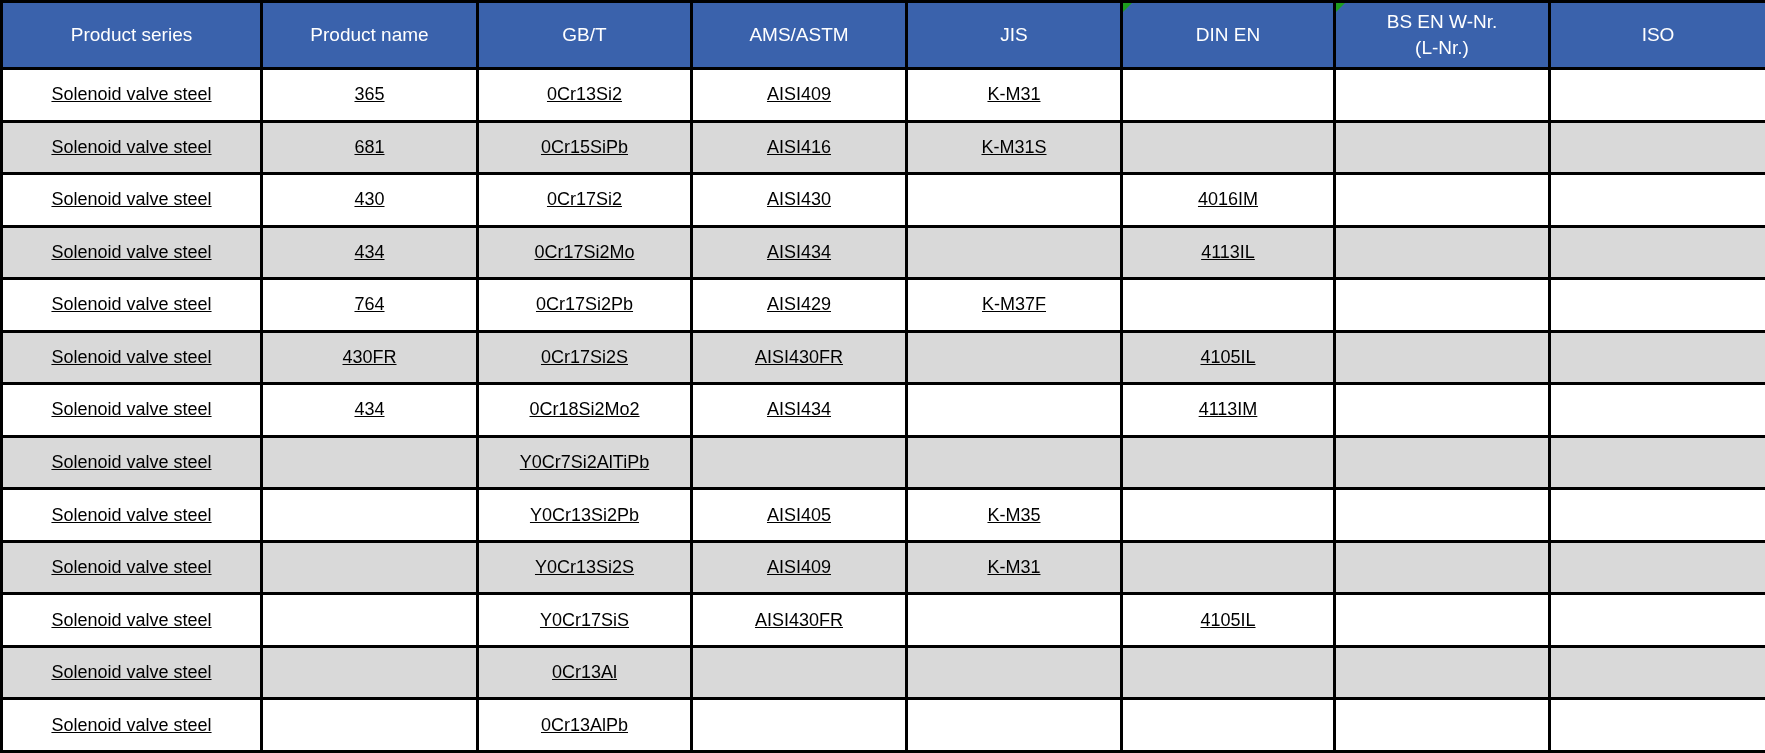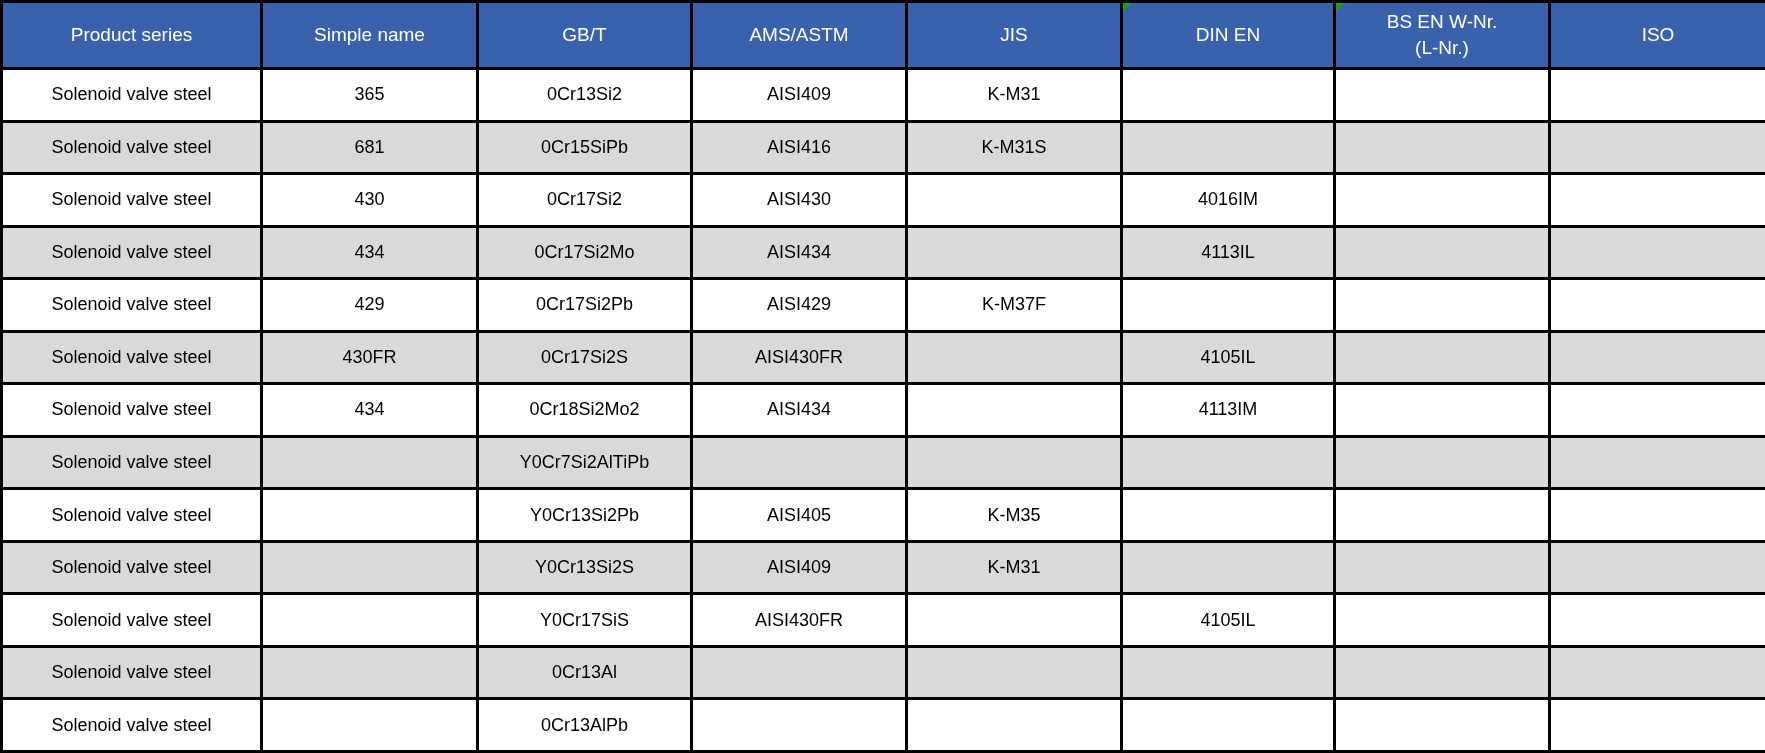--- a/index.html
+++ b/index.html
@@ -21,21 +21,21 @@
   }
   table.xref th, table.xref td {
     border: 3px solid #000000;
     text-align: center;
     vertical-align: middle;
     padding: 0 4px;
     overflow: hidden;
     box-sizing: border-box;
   }
   table.xref thead tr { height: 67px; }
-  table.xref tbody tr { height: 52px; }
+  table.xref tbody tr { height: 52px; text-decoration: underline; }
   table.xref th {
     background: #3A62AC;
     color: #FFFFFF;
     font-weight: 400;
     font-size: 19px;
     white-space: pre-line;
     position: relative;
     line-height: 1.35;
   }
   table.xref td {
@@ -76,21 +76,21 @@
         <col class="c3">
         <col class="c4">
       <col class="c5">
         <col class="c6">
         <col class="c7">
         <col class="c8">
     </colgroup>
     <thead>
       <tr>
           <th>Product series</th>
-          <th>Simple name</th>
+          <th>Product name</th>
           <th>GB/T</th>
           <th>AMS/ASTM</th>
           <th>JIS</th>
           <th>DIN EN<span class="err-marker" style="border-top-color: rgb(30, 158, 30);"></span></th>
           <th>BS EN W-Nr.
 (L-Nr.)<span class="err-marker" style="border-top-color: rgb(30, 158, 30);"></span></th>
           <th>ISO</th>
         </tr>
     </thead>
     <tbody>
@@ -129,21 +129,21 @@
           <td>434</td>
           <td>0Cr17Si2Mo</td>
           <td>AISI434</td>
           <td></td>
           <td>4113IL</td>
           <td></td>
           <td></td>
         </tr>
         <tr>
           <td>Solenoid valve steel</td>
-          <td>429</td>
+          <td>764</td>
           <td>0Cr17Si2Pb</td>
           <td>AISI429</td>
           <td>K-M37F</td>
           <td></td>
           <td></td>
           <td></td>
         </tr>
         <tr class="alt">
           <td>Solenoid valve steel</td>
           <td>430FR</td>

